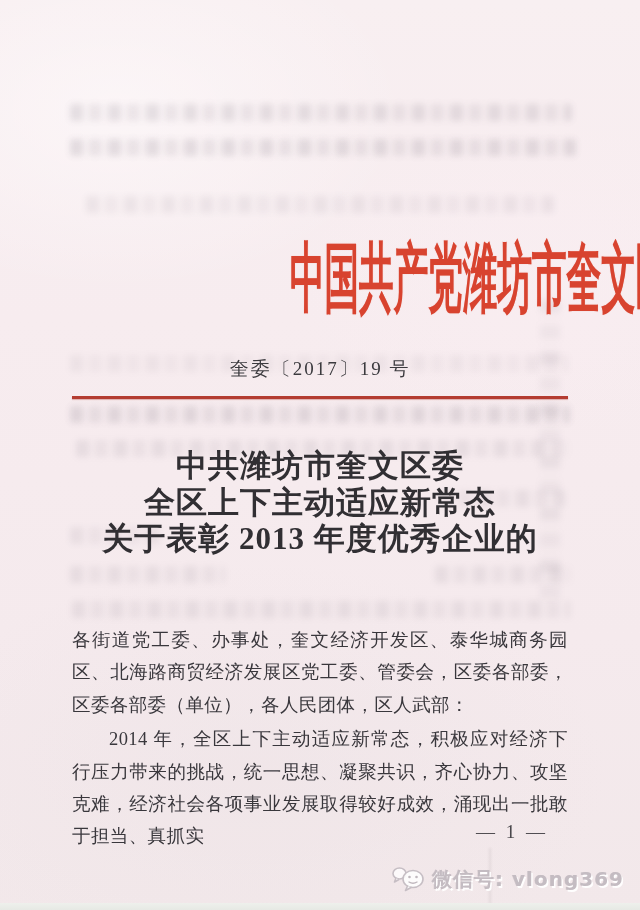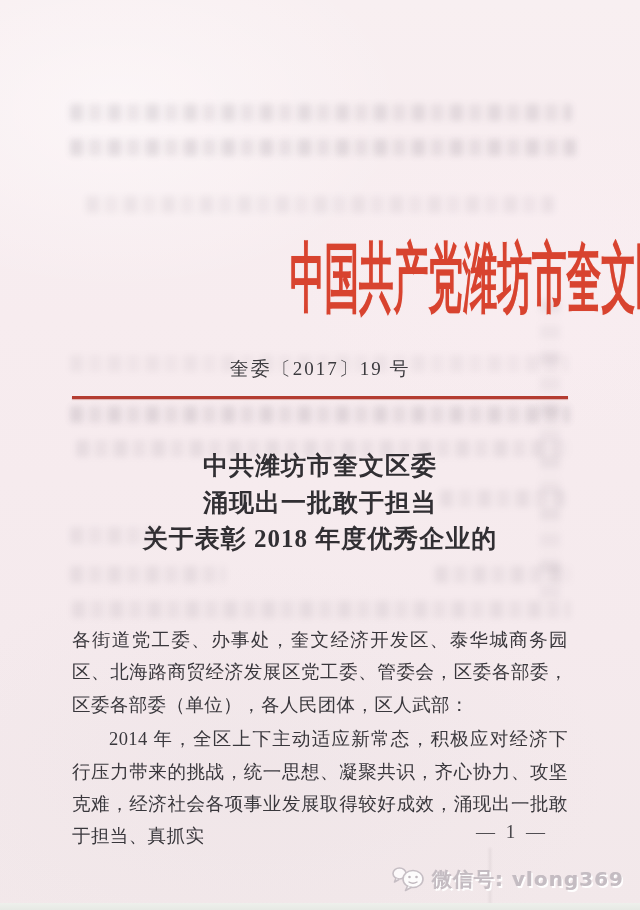--- a/index.html
+++ b/index.html
@@ -77,21 +77,21 @@
     background: #b43c31;
     box-shadow: 0 1px 1px rgba(180,60,49,0.35);
   }
 
   .title-block {
     position: absolute;
     top: 448px; left: 0; right: 0;
     text-align: center;
     color: #312f33;
     font-weight: 700;
-    font-size: 25px;
+    font-size: 31px;
     line-height: 36.5px;
     letter-spacing: 1px;
   }
 
   .body-text {
     position: absolute;
     top: 624px; left: 72px;
     width: 496px;
     color: #39373c;
     font-size: 18.5px;
@@ -165,22 +165,22 @@
   <div class="issuer-header">
     <span>中国共产党潍坊市奎文区委员会</span>
   </div>
 
   <div class="doc-number">奎委〔2017〕19 号</div>
 
   <div class="red-rule"></div>
 
   <div class="title-block">
     <div>中共潍坊市奎文区委</div>
-    <div>涌现出一批敢于担当</div>
-    <div>关于表彰 2018 年度优秀企业的</div>
+    <div>全区上下主动适应新常态</div>
+    <div>关于表彰 2013 年度优秀企业的</div>
   </div>
 
   <div class="body-text">
     <p>各街道党工委、办事处，奎文经济开发区、泰华城商务园区、北海路商贸经济发展区党工委、管委会，区委各部委，区委各部委（单位），各人民团体，区人武部：</p>
     <p class="indent">2014 年，全区上下主动适应新常态，积极应对经济下行压力带来的挑战，统一思想、凝聚共识，齐心协力、攻坚克难，经济社会各项事业发展取得较好成效，涌现出一批敢于担当、真抓实</p>
   </div>
 
   <div class="page-number">— 1 —</div>
 
   <div class="watermark">

